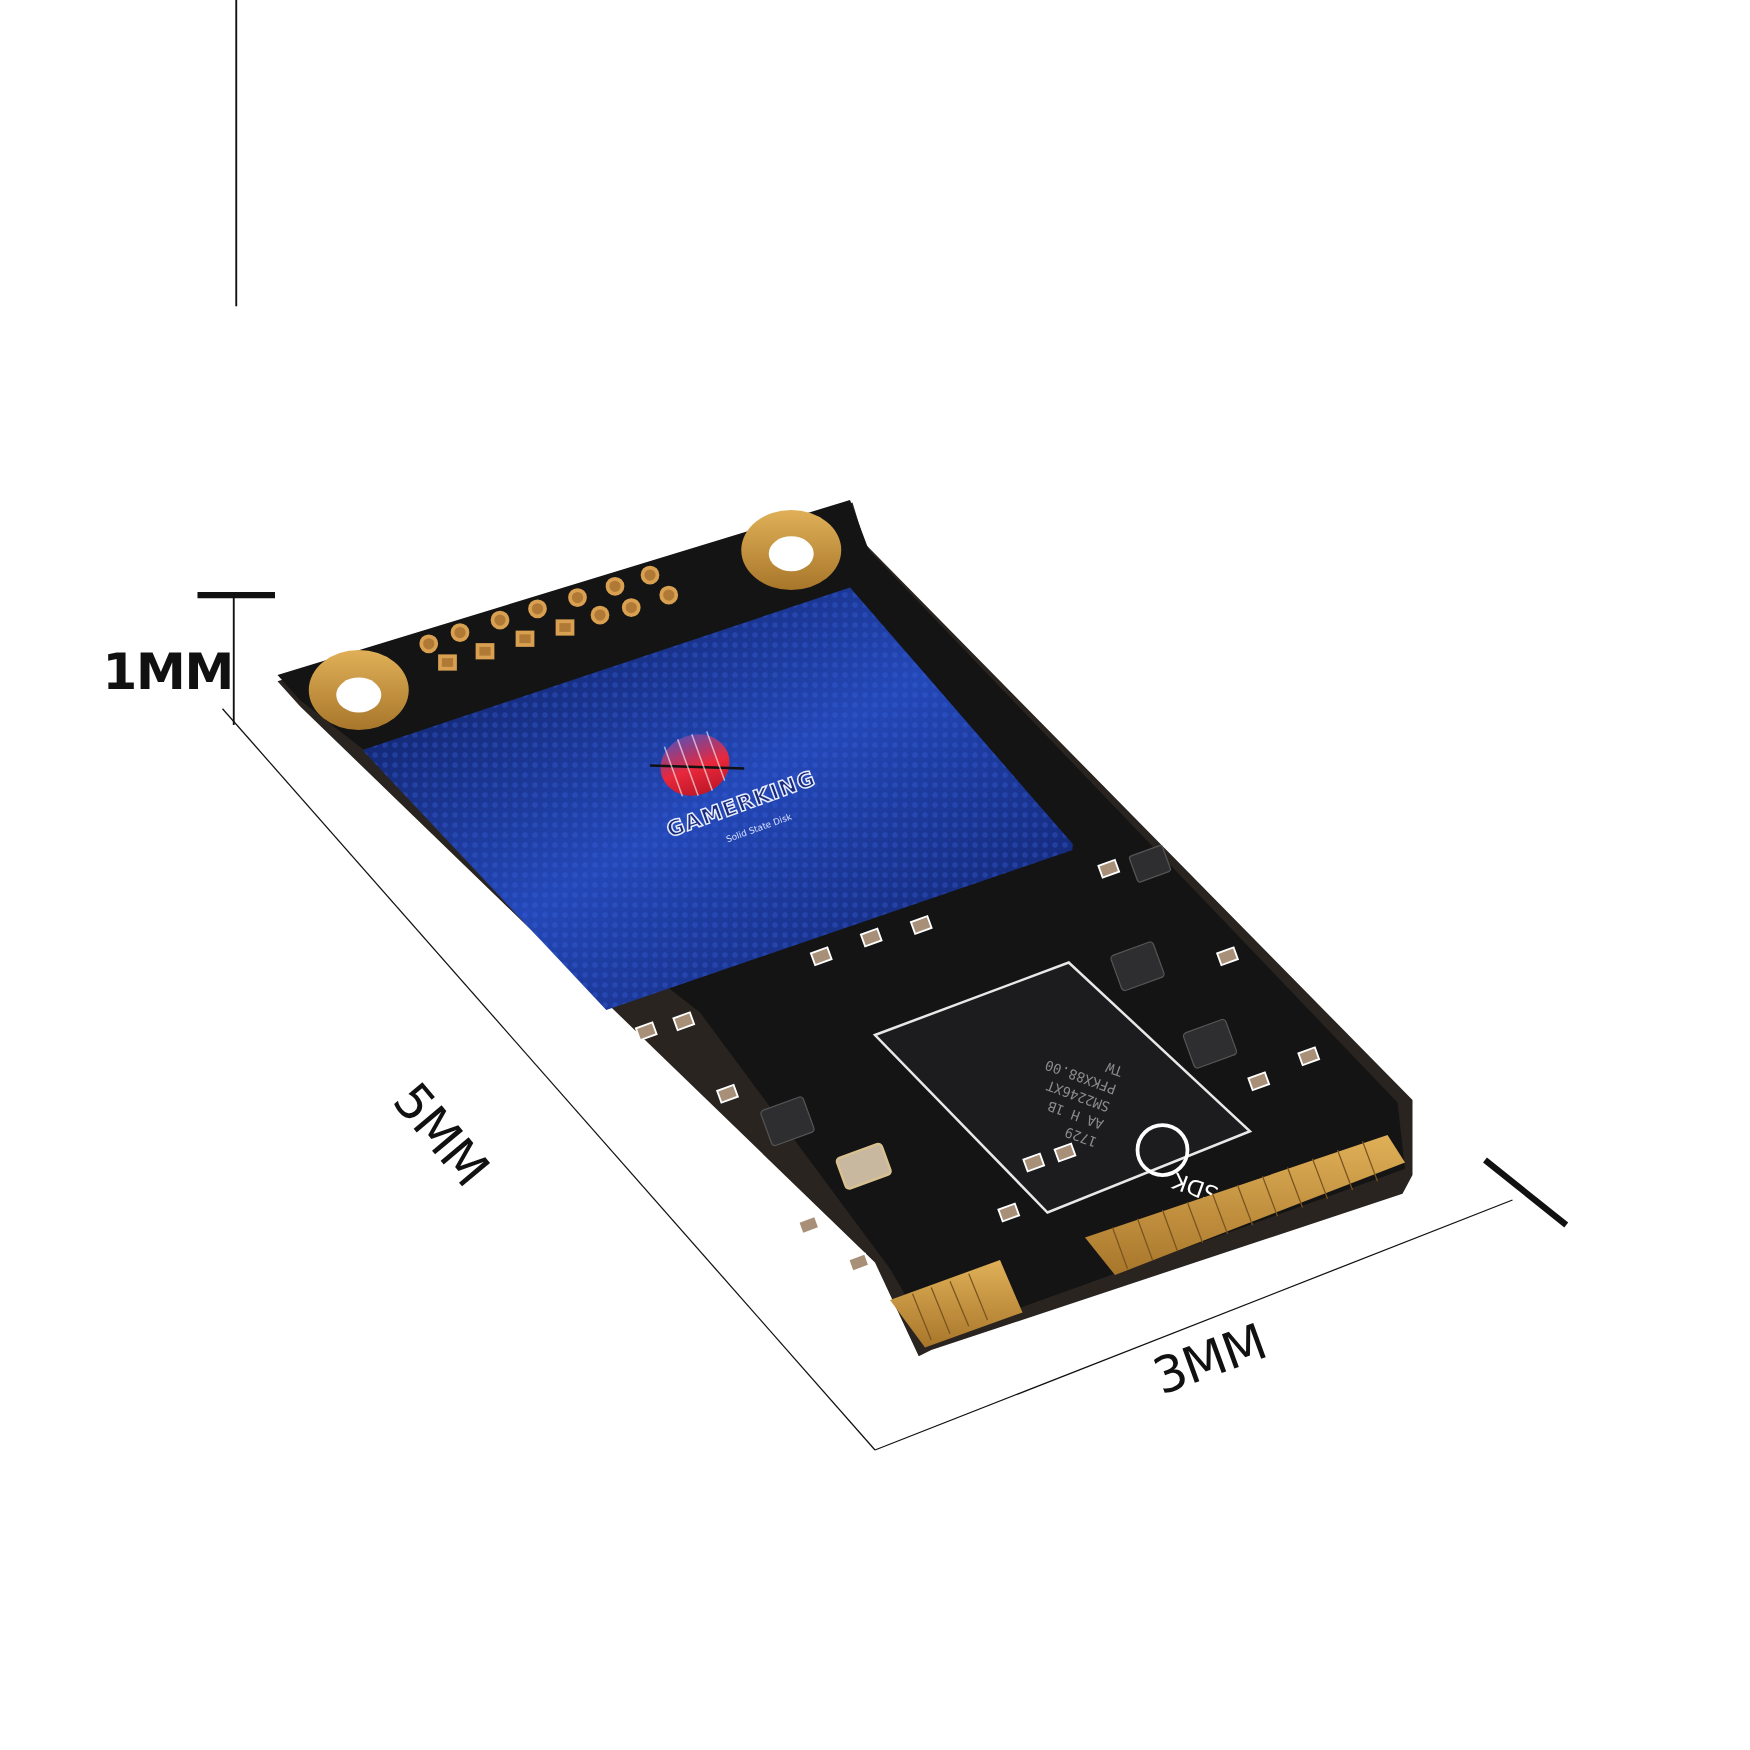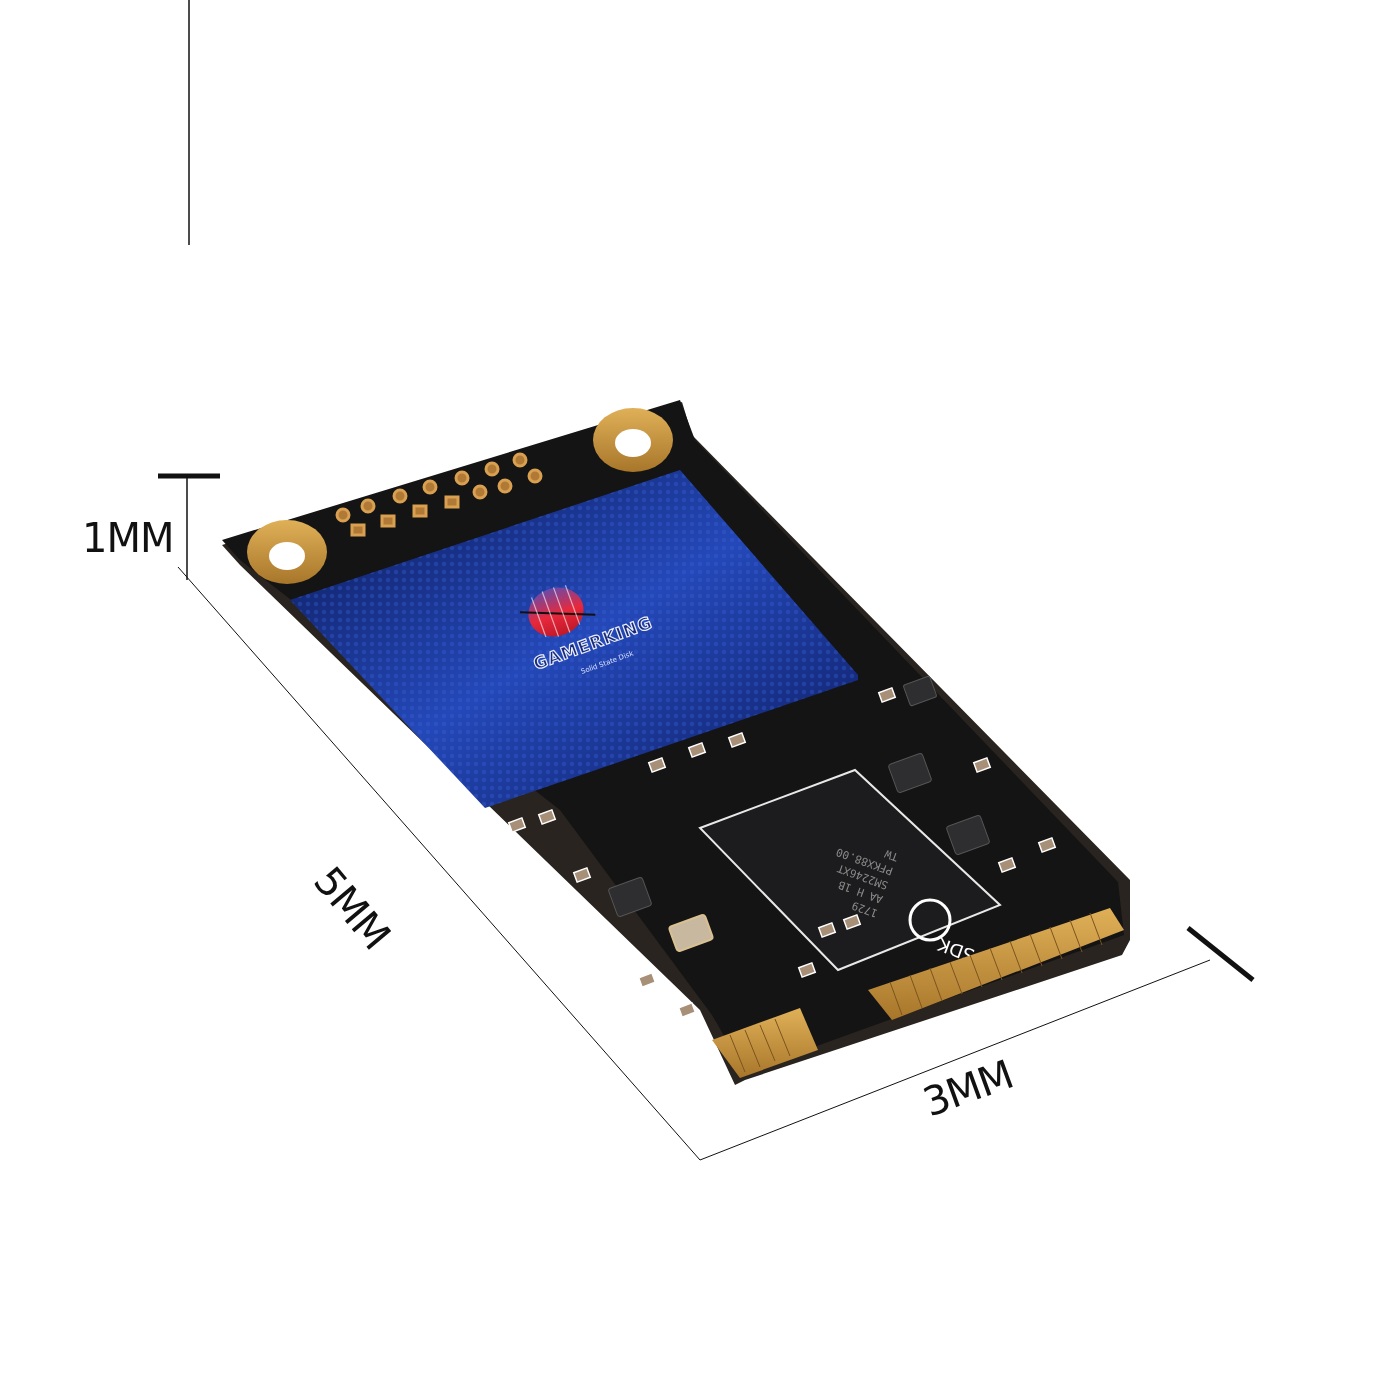--- a/index.html
+++ b/index.html
@@ -7,21 +7,21 @@
     svg { position: absolute; left: 0; top: 0; }
     .dim-label {
       position: absolute;
       font-family: "DejaVu Sans", sans-serif;
       font-size: 40px;
       color: #111111;
       letter-spacing: -1px;
       white-space: nowrap;
       line-height: 1;
     }
-    .label-1mm { left: 82px; top: 518px; }
+    .label-1mm { left: 82px; top: 518px; font-weight: bold; }
     .label-5mm { left: 338px; top: 860px; transform: rotate(50deg); transform-origin: 0 0; }
     .label-3mm { left: 918px; top: 1085px; transform: rotate(-20deg); transform-origin: 0 0; }
   </style>
 </head>
 <body>
 
 <div class="canvas">
   <svg width="1400" height="1400" viewBox="0 0 1400 1400">
     <defs>
       <linearGradient id="blueGrad" x1="0" y1="0" x2="1" y2="1">

